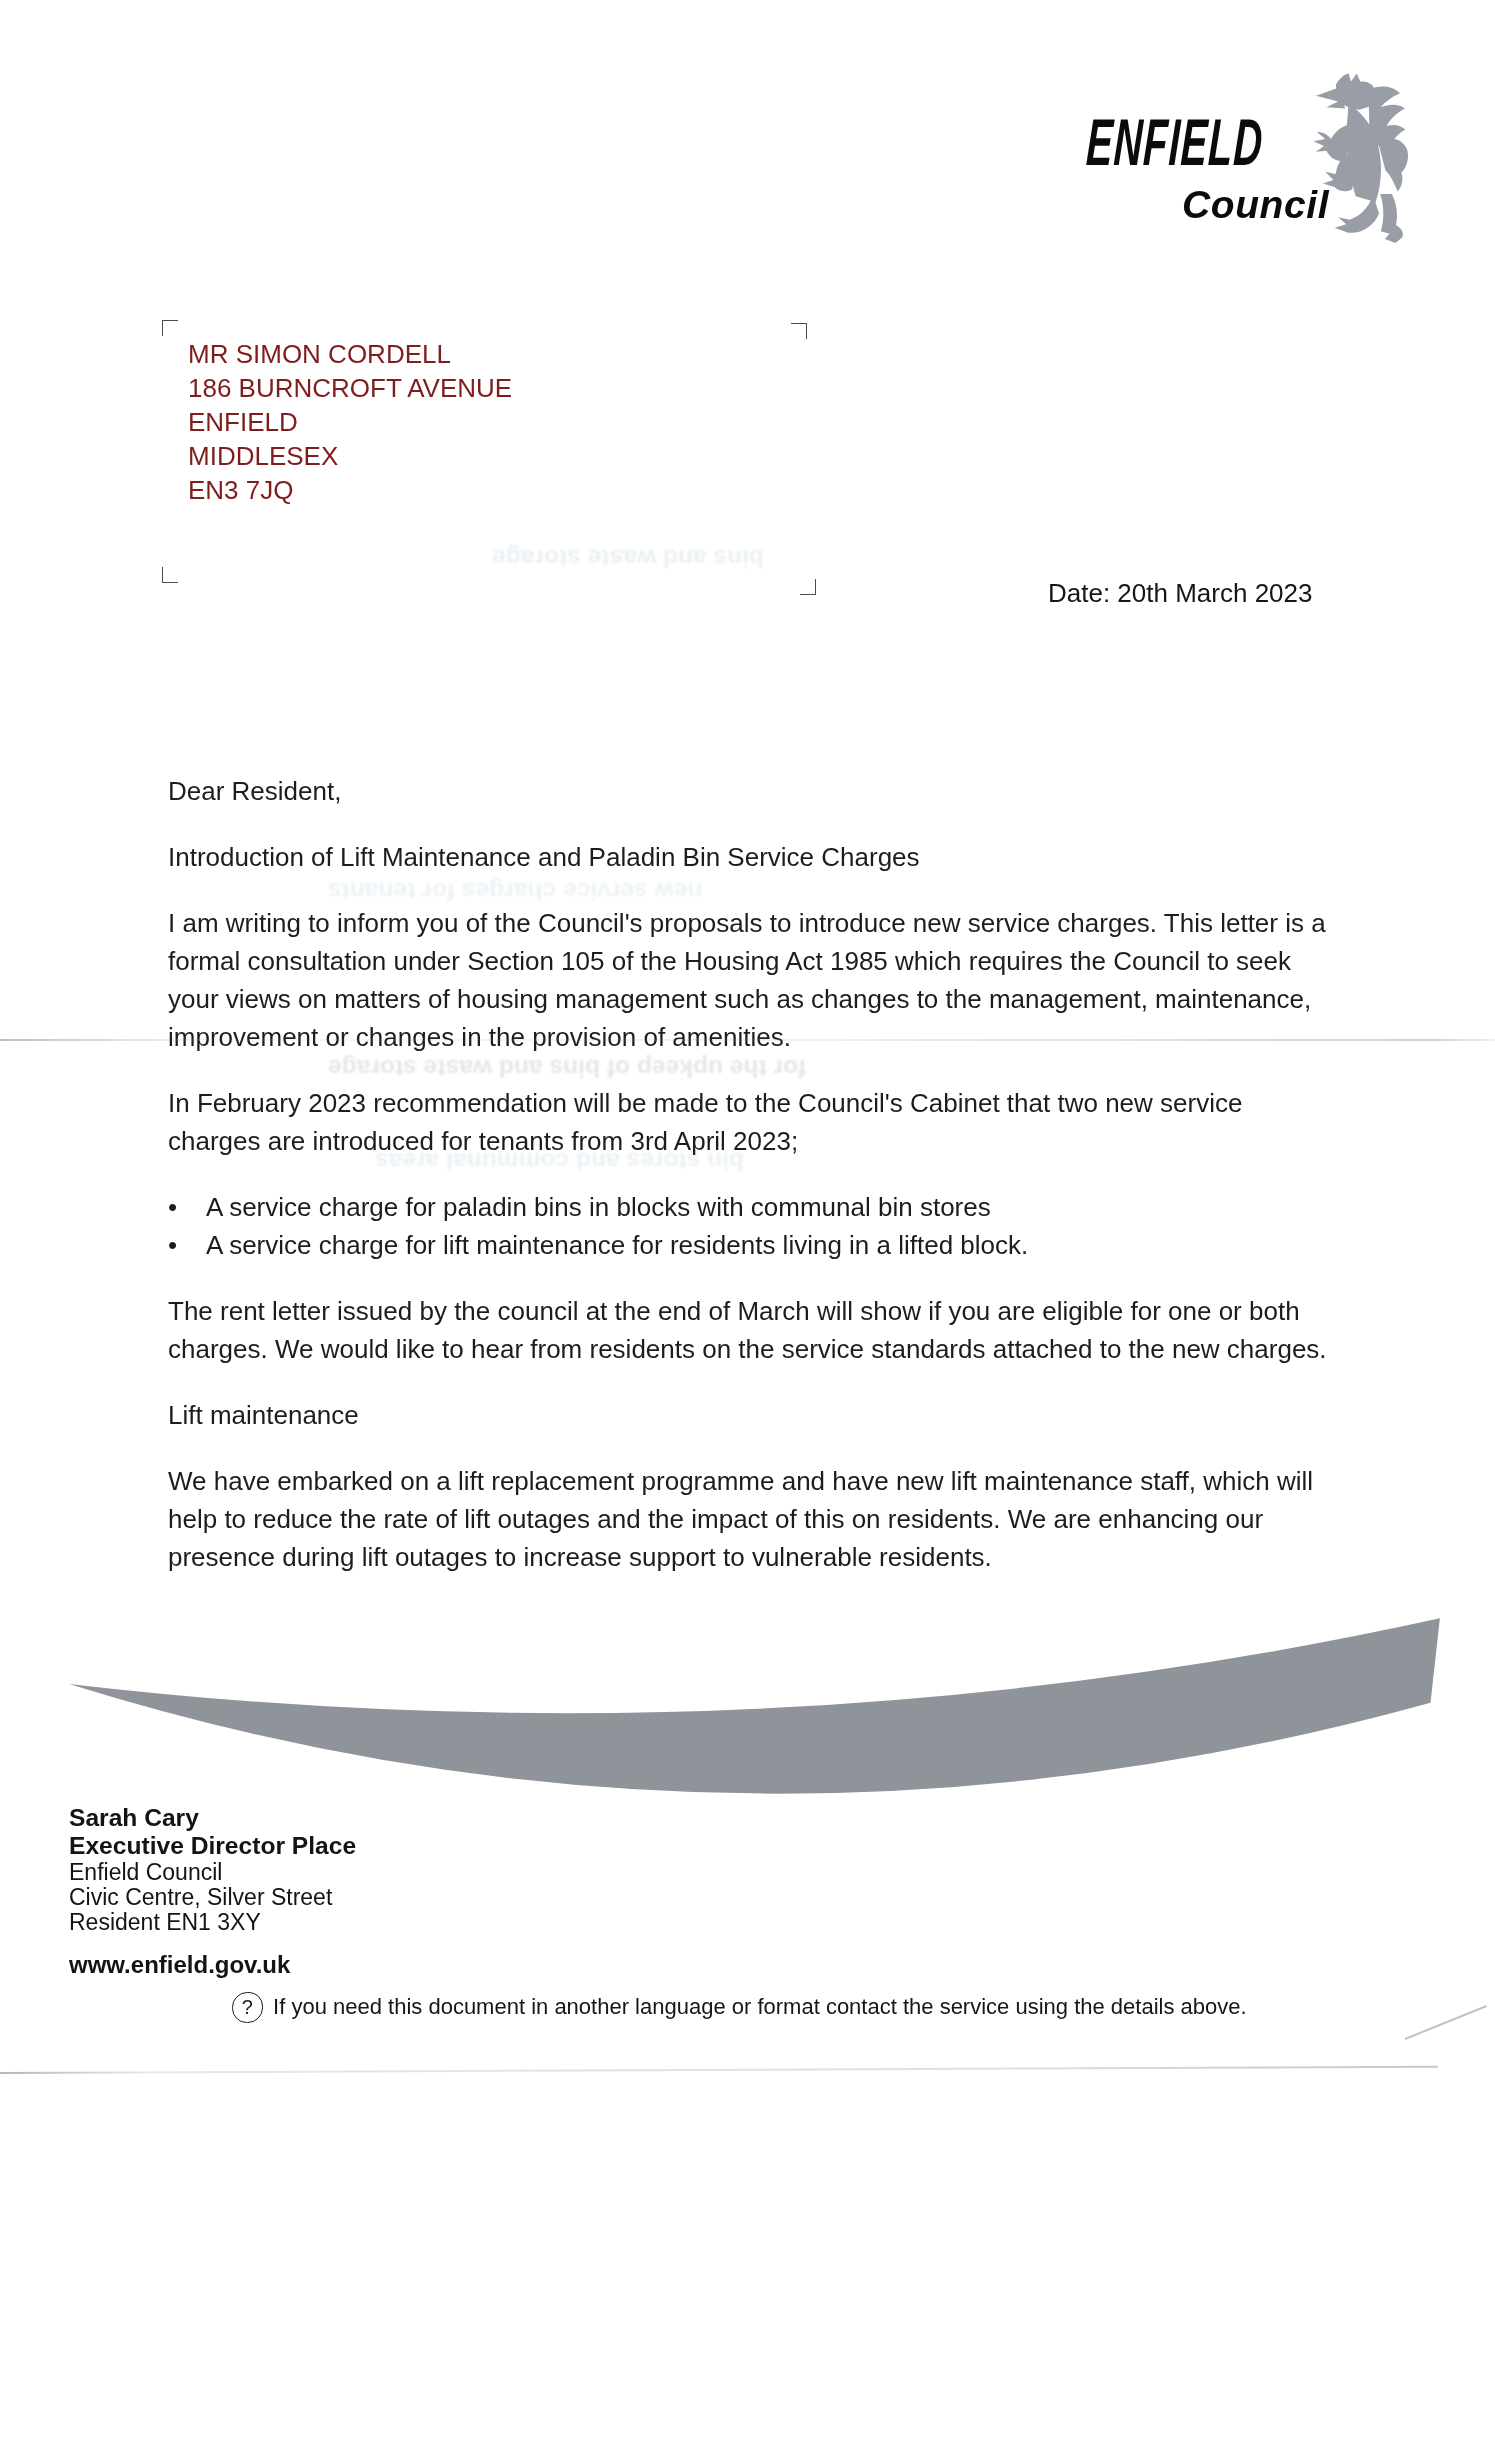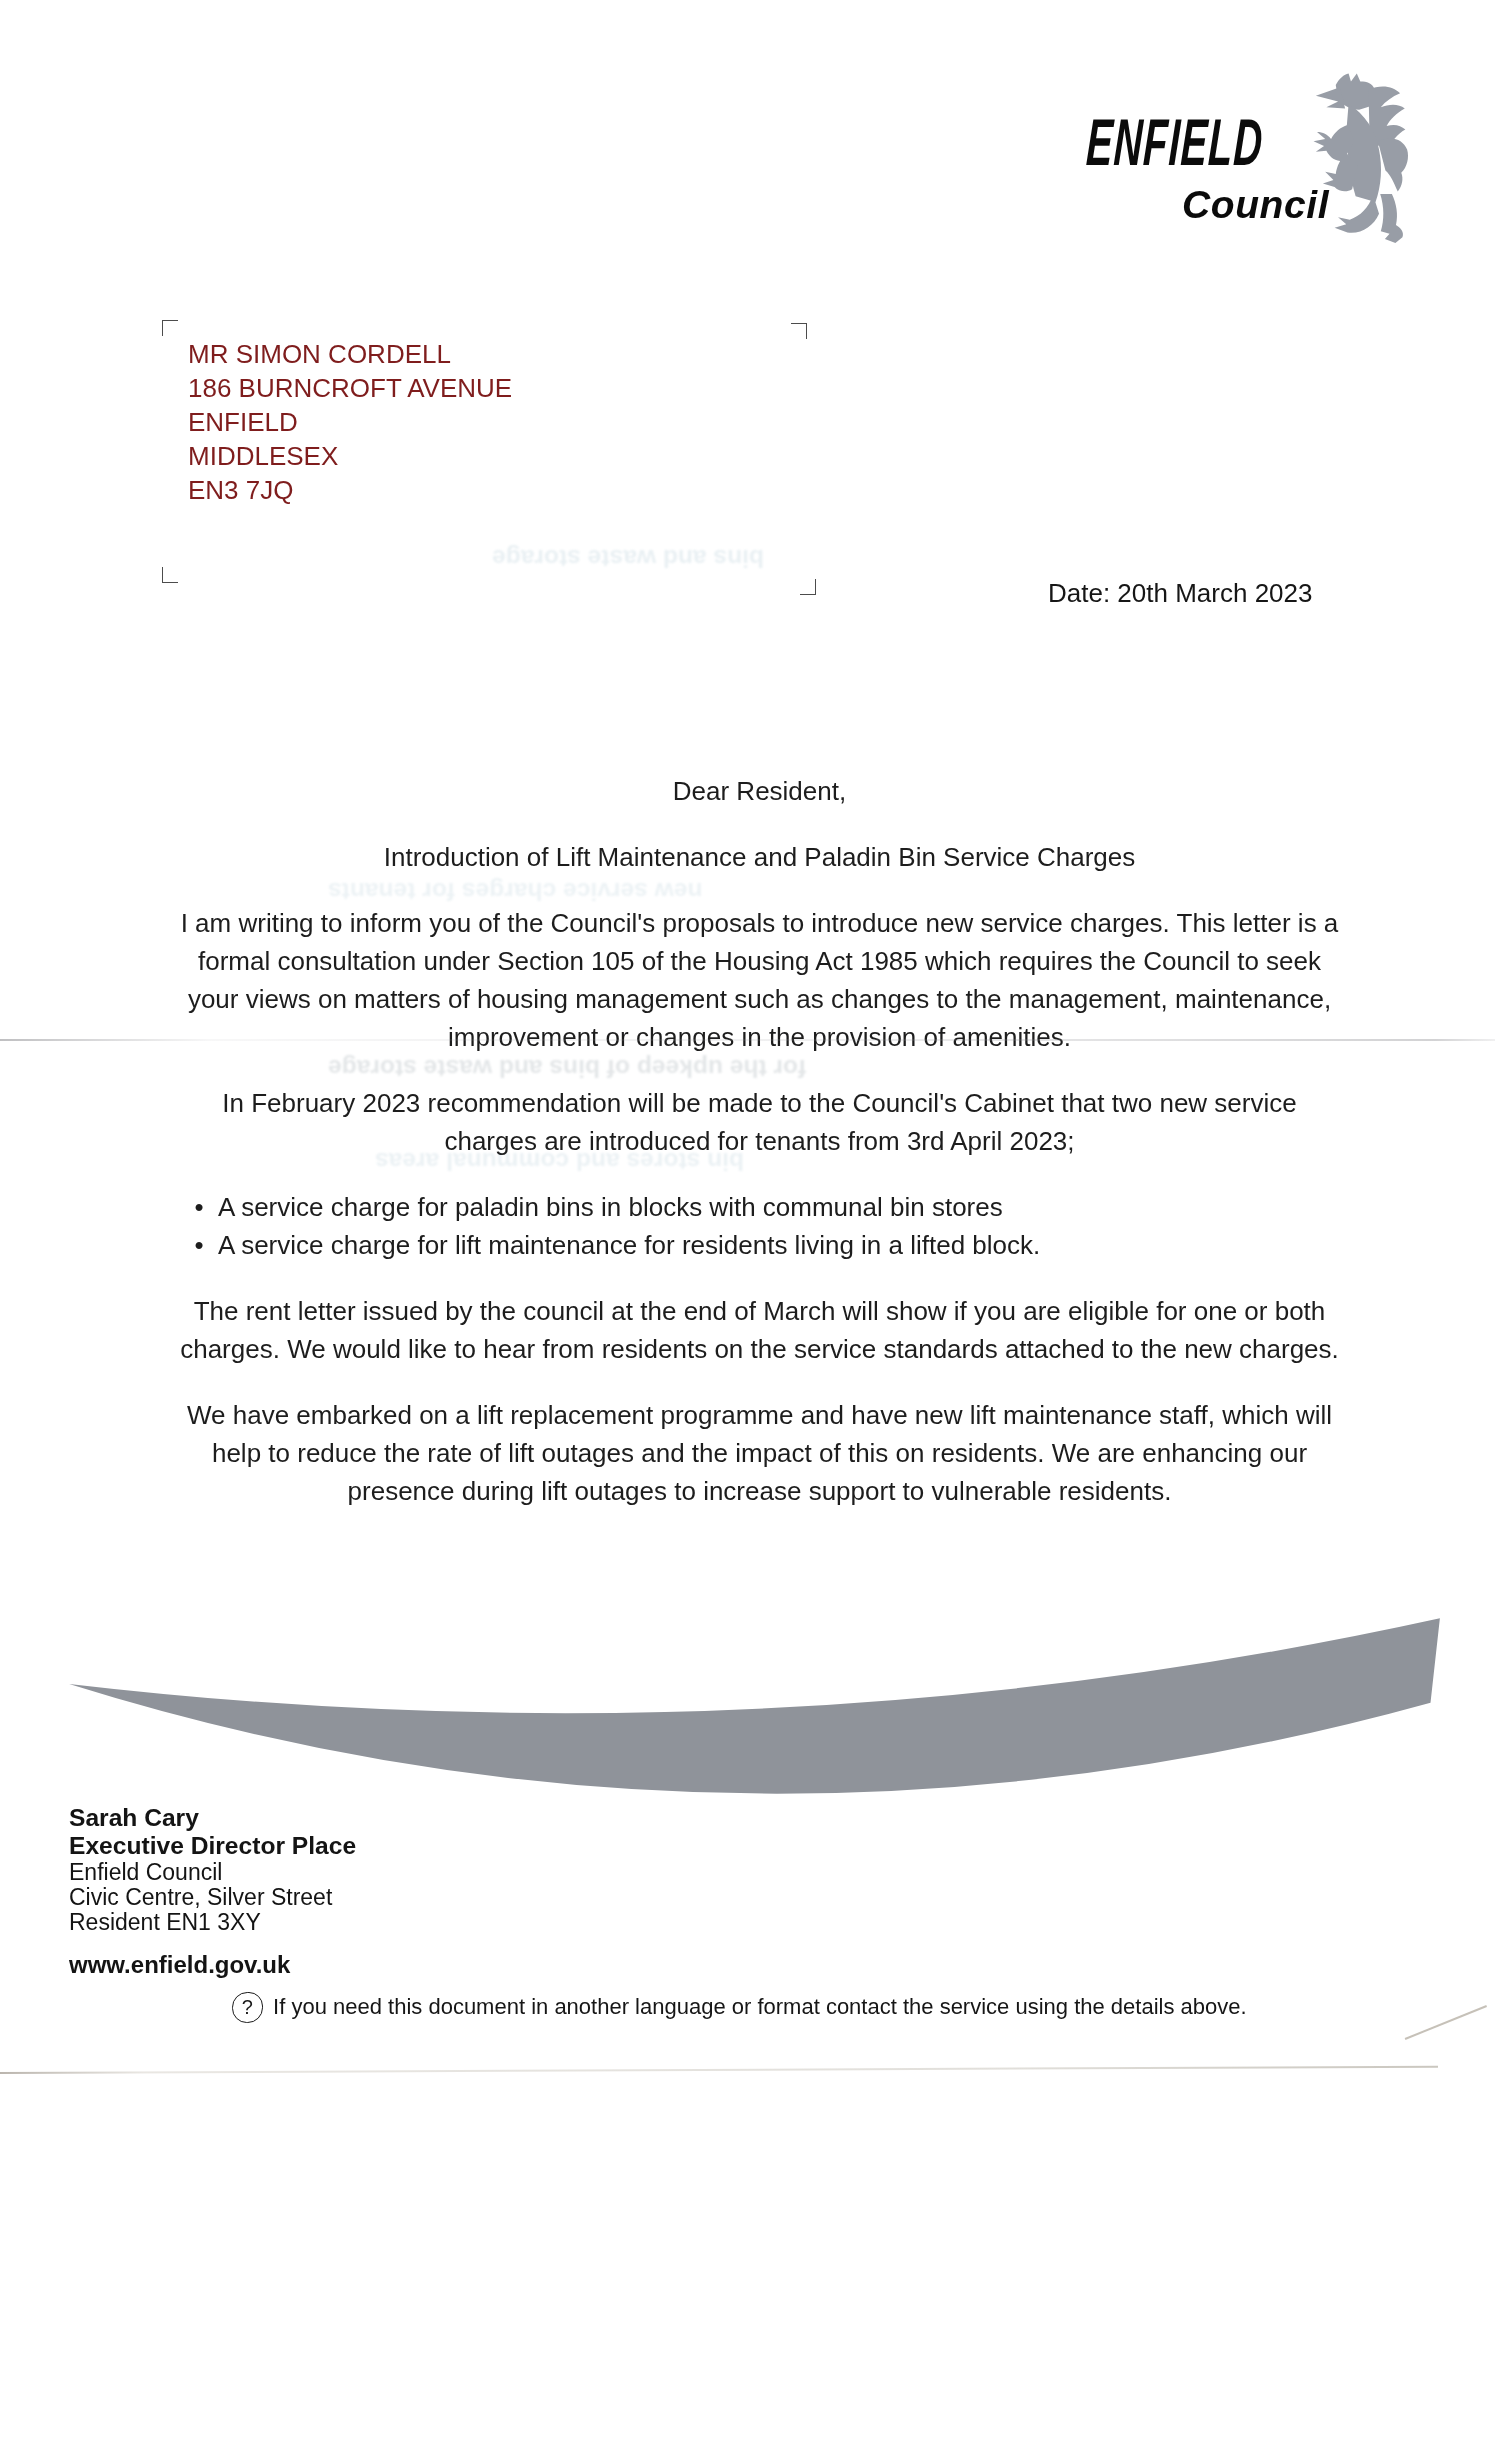--- a/index.html
+++ b/index.html
@@ -37,21 +37,21 @@
   .mark-br{left:800px;top:579px;border-bottom:1.8px solid #4c4c4c;border-right:1.8px solid #4c4c4c;}
 
   
   .recipient{position:absolute;left:188px;top:337px;font-size:26px;line-height:34px;color:#7f1d1d;}
 
   
   .date-line{position:absolute;left:1048px;top:578px;font-size:26px;color:#161616;white-space:nowrap;}
 
   
   .letter-body{position:absolute;left:164px;top:772px;width:1175px;font-size:26px;line-height:38px;color:#1d1d1d;}
-  .letter-body > *{margin:0 0 28px 16px;text-align:center;}
+  .letter-body > *{margin:0 0 28px 4px;}
   .subject,.subhead{
     text-decoration-thickness:2.3px;
     text-underline-offset:5.9px;
   }
   ul.bullets{list-style:none;padding:0;}
   ul.bullets li{display:flex;}
   ul.bullets .bullet-glyph{flex:0 0 38px;width:38px;}
 
   
   .swoosh{position:absolute;left:0;top:1609px;width:1495px;height:281px;}
@@ -152,20 +152,21 @@
       <li>
         <span class="bullet-glyph">•</span>
         <span>A service charge for paladin bins in blocks with communal bin stores</span>
       </li>
       <li>
         <span class="bullet-glyph">•</span>
         <span>A service charge for lift maintenance for residents living in a lifted block.</span>
       </li>
     </ul>
     <p>The rent letter issued by the council at the end of March will show if you are eligible for one or both charges. We would like to hear from residents on the service standards attached to the new charges.</p>
+    <p class="subhead">Lift maintenance</p>
     <p>We have embarked on a lift replacement programme and have new lift maintenance staff, which will help to reduce the rate of lift outages and the impact of this on residents. We are enhancing our presence during lift outages to increase support to vulnerable residents.</p>
   </div>
 
   <svg class="swoosh" viewBox="0 0 2550 480" xmlns="http://www.w3.org/2000/svg" preserveAspectRatio="none">
     <path d="M 118 128 Q 1262 486 2440 160 L 2456 16 Q 1312 268 118 128 Z" fill="#8f939a"></path>
   </svg>
 
   <div class="signature">
     <div class="sig-name">Sarah Cary</div>
     <div class="sig-title">Executive Director Place</div>

